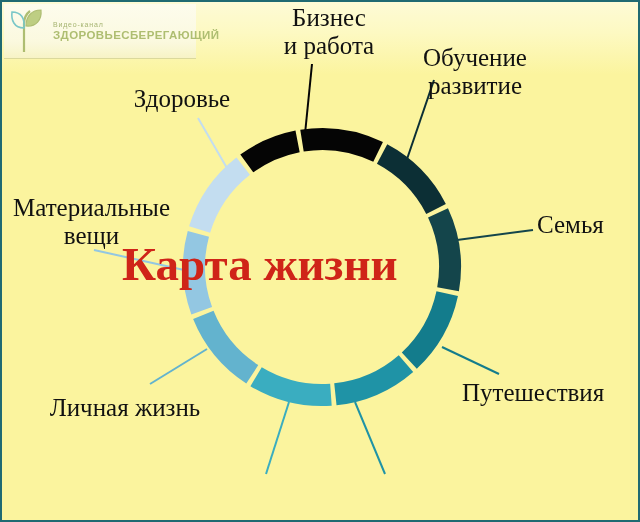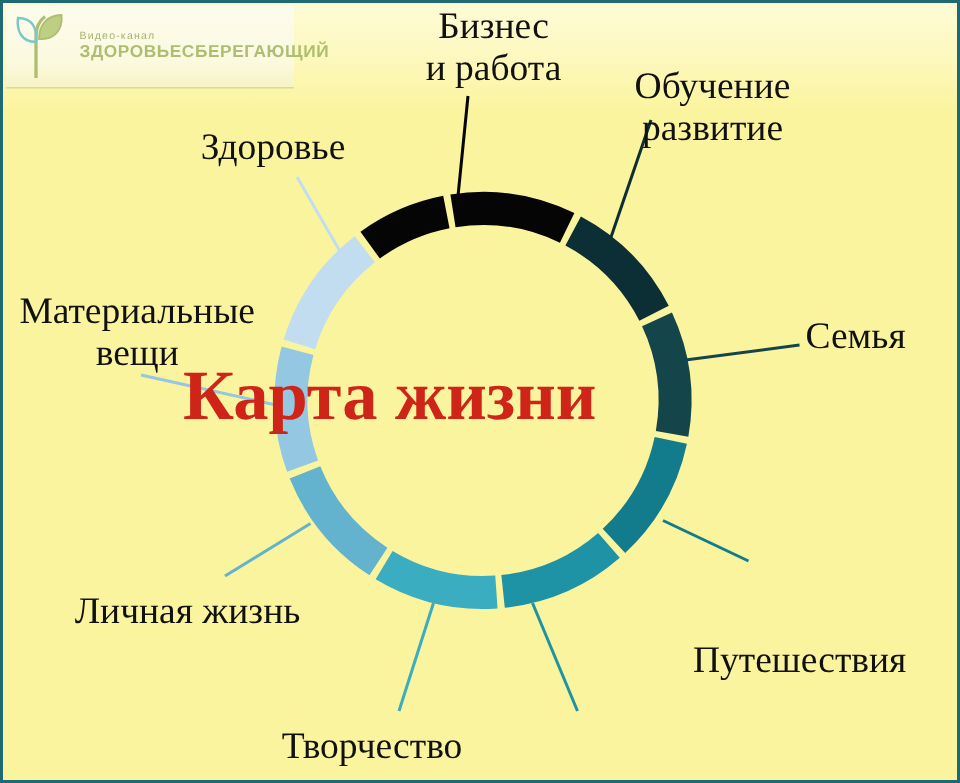--- a/index.html
+++ b/index.html
@@ -51,21 +51,21 @@
     font-size:25px;color:#111;
     line-height:1.12;
     white-space:pre-line;
     text-align:center;
   }
   #lbl-business{left:247px;top:2px;width:160px;}
   #lbl-spirit{left:398px;top:42px;width:150px;}
   #lbl-health{left:105px;top:83px;width:150px;}
   #lbl-family{left:535px;top:209px;width:110px;text-align:left;}
   #lbl-material{left:2px;top:192px;width:175px;}
-  #lbl-travel{left:460px;top:377px;width:178px;text-align:left;margin-top:48px;}
+  #lbl-travel{left:460px;top:377px;width:178px;text-align:left;}
   #lbl-personal{left:28px;top:392px;width:190px;}
   #lbl-creative{left:166px;top:482px;width:160px;}
   #lbl-learning{left:335px;top:482px;width:155px;}
   #center-title{
     position:absolute;left:120px;top:235px;width:400px;
     text-align:left;
     font-family:"Liberation Serif", serif;
     font-weight:bold;
     font-size:47px;
     color:#cf2418;
@@ -119,21 +119,20 @@
   <div class="lbl" id="lbl-business">Бизнес
 и работа</div>
   <div class="lbl" id="lbl-spirit">Обучение
 развитие</div>
   <div class="lbl" id="lbl-health">Здоровье</div>
   <div class="lbl" id="lbl-family">Семья</div>
   <div class="lbl" id="lbl-material">Материальные
 вещи</div>
   <div class="lbl" id="lbl-travel">Путешествия</div>
   <div class="lbl" id="lbl-personal">Личная жизнь</div>
-  <div class="lbl" id="lbl-creative">Творчество</div>
 
   <div id="logo">
     <svg class="leafmark" viewBox="0 0 40 46">
       <path d="M14 44 L14 16 C14 10 16 6 20 3" fill="none" stroke="#a8b96b" stroke-width="2.2"></path>
       <path d="M14 20 C4 20 1 12 2 4 C11 4 15 10 14 20 Z" fill="none" stroke="#6fc3c8" stroke-width="1.6"></path>
       <path d="M16 18 C16 8 22 2 31 2 C32 12 26 19 16 18 Z" fill="#b9cb7d" stroke="#a8b96b" stroke-width="1.2"></path>
     </svg>
     <div class="ltext">
       <div class="lsub">Видео-канал</div>
       <div class="lmain">ЗДОРОВЬЕСБЕРЕГАЮЩИЙ</div>

